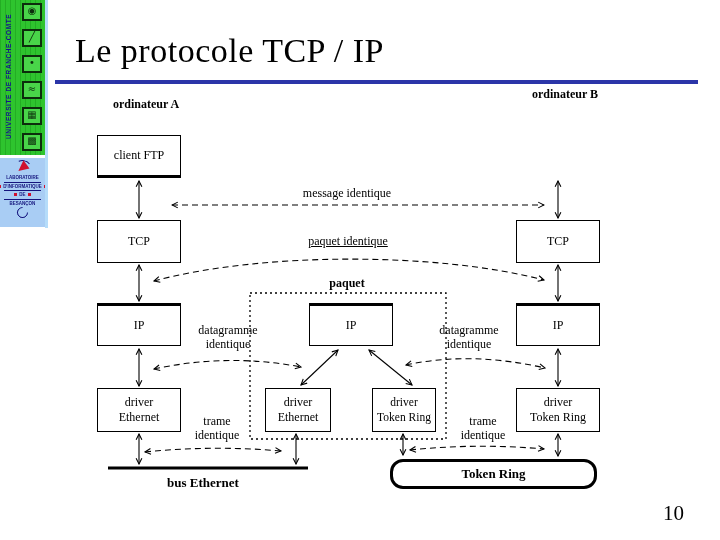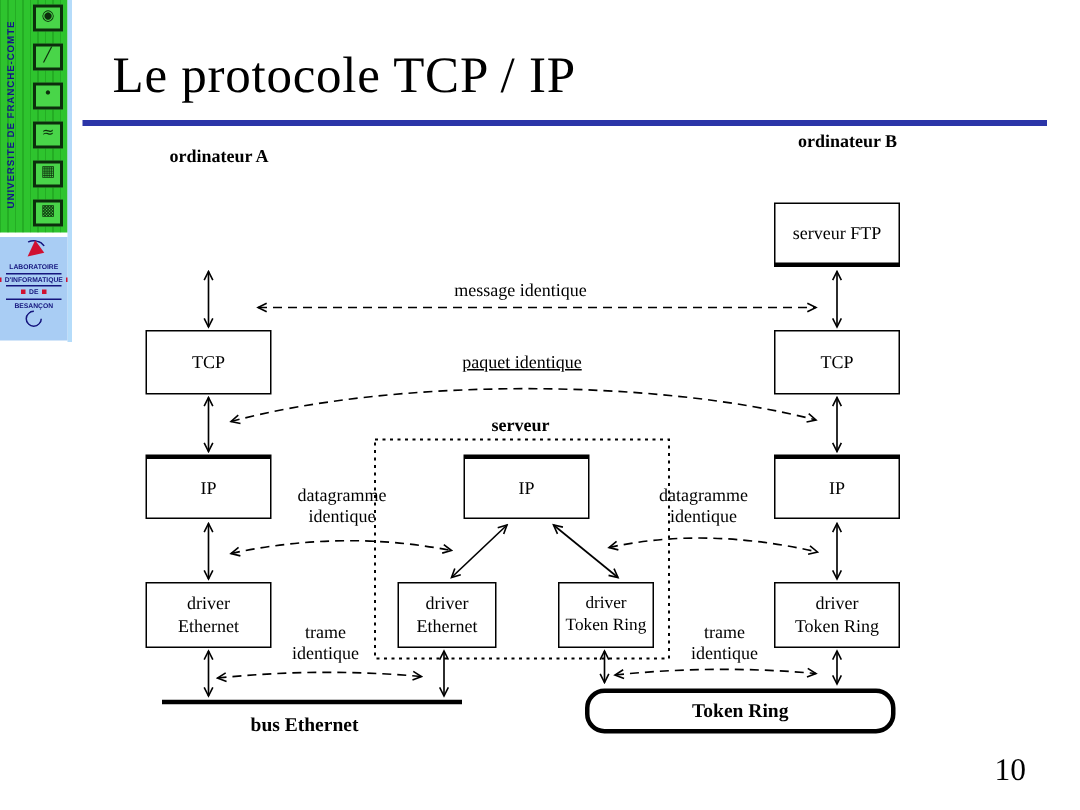--- a/index.html
+++ b/index.html
@@ -130,36 +130,36 @@
       <path d="M145,452 Q213,445 281,451" marker-start="url(#ah)" marker-end="url(#ah)"></path>
       <path d="M410,450 Q477,443 544,449" marker-start="url(#ah)" marker-end="url(#ah)"></path>
     </g>
 
     <path d="M108,468 H308" stroke="#000" stroke-width="3"></path>
   </svg>
 
   <div class="dlabel bold" style="left:95px;top:97px;width:102px;">ordinateur A</div>
   <div class="dlabel bold" style="left:514px;top:87px;width:102px;">ordinateur B</div>
 
-  <div class="pbox thick-bottom" style="left:516px;top:135px;width:84px;height:43px;">serveur FTP</div>
+  <div class="pbox thick-bottom" style="left:97px;top:135px;width:84px;height:43px;">client FTP</div>
   <div class="pbox" style="left:97px;top:220px;width:84px;height:43px;">TCP</div>
   <div class="pbox" style="left:516px;top:220px;width:84px;height:43px;">TCP</div>
   <div class="pbox thick-top" style="left:97px;top:303px;width:84px;height:43px;">IP</div>
   <div class="pbox thick-top" style="left:309px;top:303px;width:84px;height:43px;">IP</div>
   <div class="pbox thick-top" style="left:516px;top:303px;width:84px;height:43px;">IP</div>
   <div class="pbox" style="left:97px;top:388px;width:84px;height:44px;">driver
 Ethernet</div>
   <div class="pbox" style="left:265px;top:388px;width:66px;height:44px;">driver
 Ethernet</div>
   <div class="pbox" style="left:372px;top:388px;width:64px;height:44px;font-size:11.5px;">driver
 Token Ring</div>
   <div class="pbox" style="left:516px;top:388px;width:84px;height:44px;">driver
 Token Ring</div>
 
-  <div class="dlabel bold" style="left:297px;top:276px;width:100px;">serveur</div>
+  <div class="dlabel bold" style="left:297px;top:276px;width:100px;">paquet</div>
 
   <div class="dlabel" style="left:287px;top:186px;width:120px;">message identique</div>
   <div class="dlabel" style="left:288px;top:234px;width:120px;text-decoration:underline;">paquet identique</div>
   <div class="dlabel" style="left:192px;top:323px;width:72px;">datagramme identique</div>
   <div class="dlabel" style="left:433px;top:323px;width:72px;">datagramme identique</div>
   <div class="dlabel" style="left:186px;top:414px;width:62px;">trame identique</div>
   <div class="dlabel" style="left:452px;top:414px;width:62px;">trame identique</div>
 
   <div class="dlabel bold" style="left:143px;top:476px;width:120px;font-size:13px;">bus Ethernet</div>
   <div class="token-ring">Token Ring</div>

